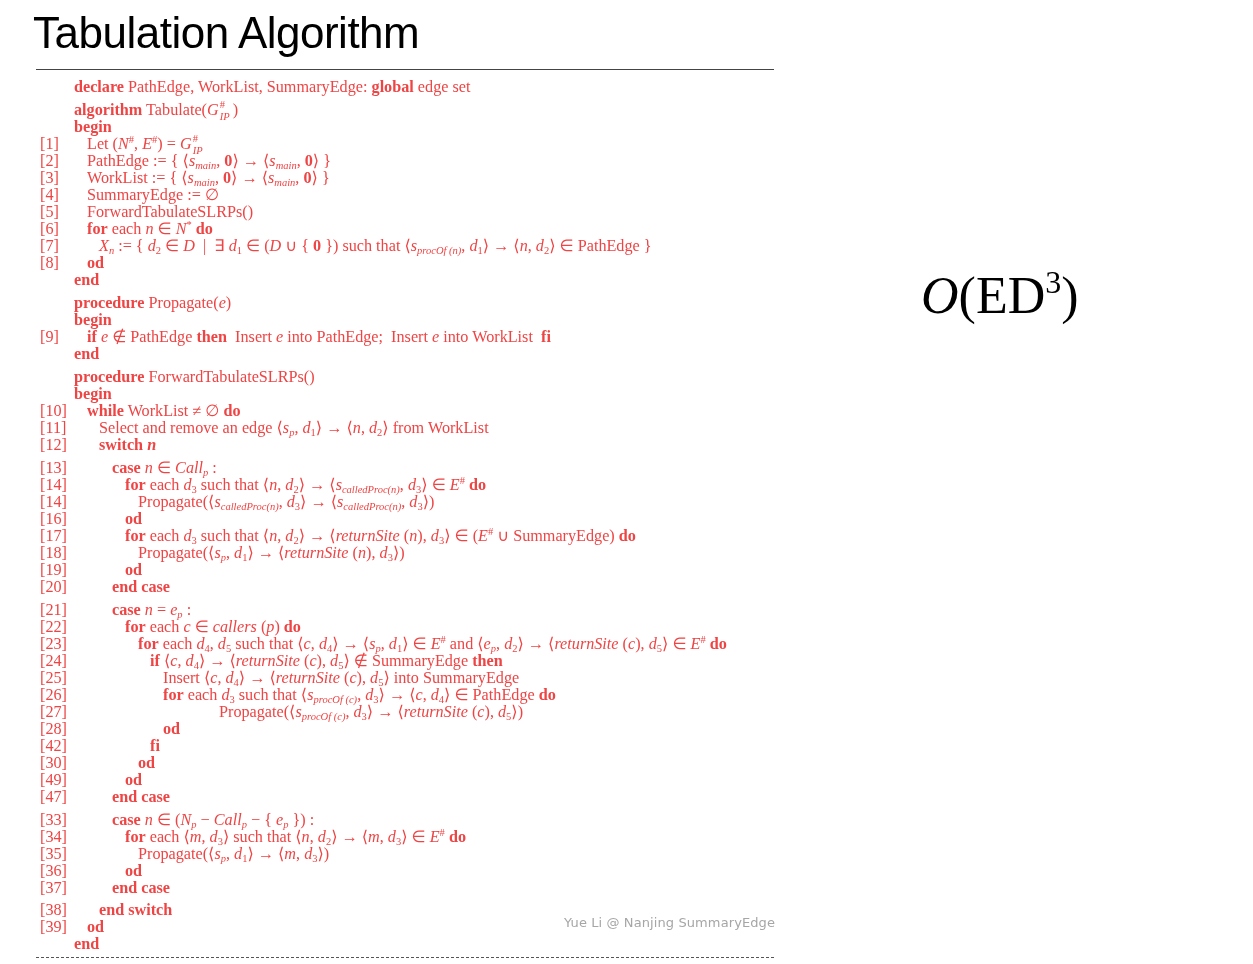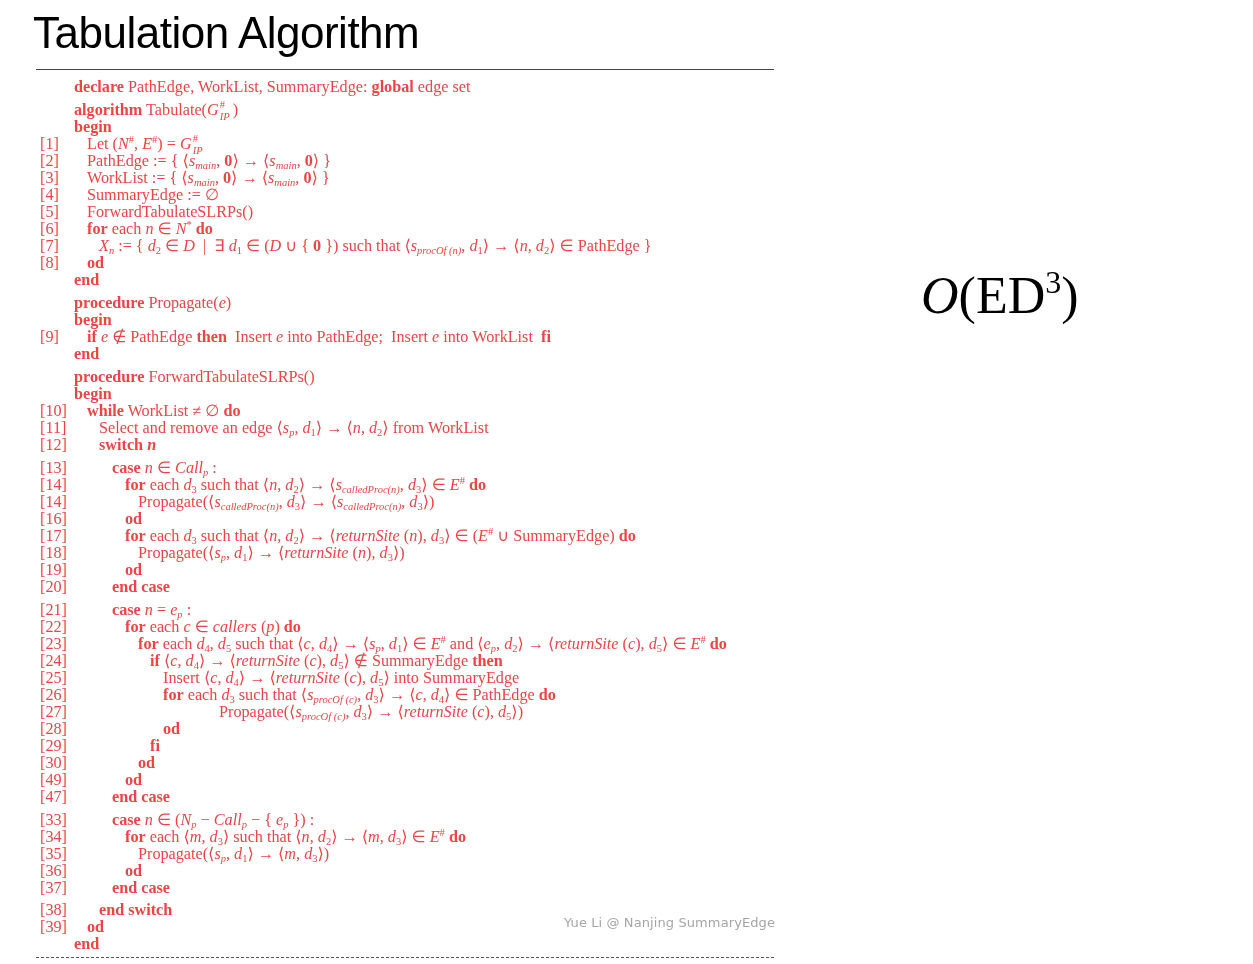--- a/index.html
+++ b/index.html
@@ -244,21 +244,21 @@
     </div>
     <div class="line" style="top: 704px;">
       <span class="lnum">[27]</span>
       <span class="code" style="left: 176px; margin-left: 43px;">Propagate(⟨<i>s</i><sub><i>procOf (c)</i></sub>, <i>d</i><sub>3</sub>⟩ → ⟨<i>returnSite</i> (<i>c</i>), <i>d</i><sub>5</sub>⟩)</span>
     </div>
     <div class="line" style="top: 721px;">
       <span class="lnum">[28]</span>
       <span class="code" style="left: 163px;"><b>od</b></span>
     </div>
     <div class="line" style="top: 738px;">
-      <span class="lnum">[29]</span>
+      <span class="lnum">[42]</span>
       <span class="code" style="left: 150px;"><b>fi</b></span>
     </div>
     <div class="line" style="top: 755px;">
       <span class="lnum">[30]</span>
       <span class="code" style="left: 138px;"><b>od</b></span>
     </div>
     <div class="line" style="top: 772px;">
       <span class="lnum">[49]</span>
       <span class="code" style="left: 125px;"><b>od</b></span>
     </div>

